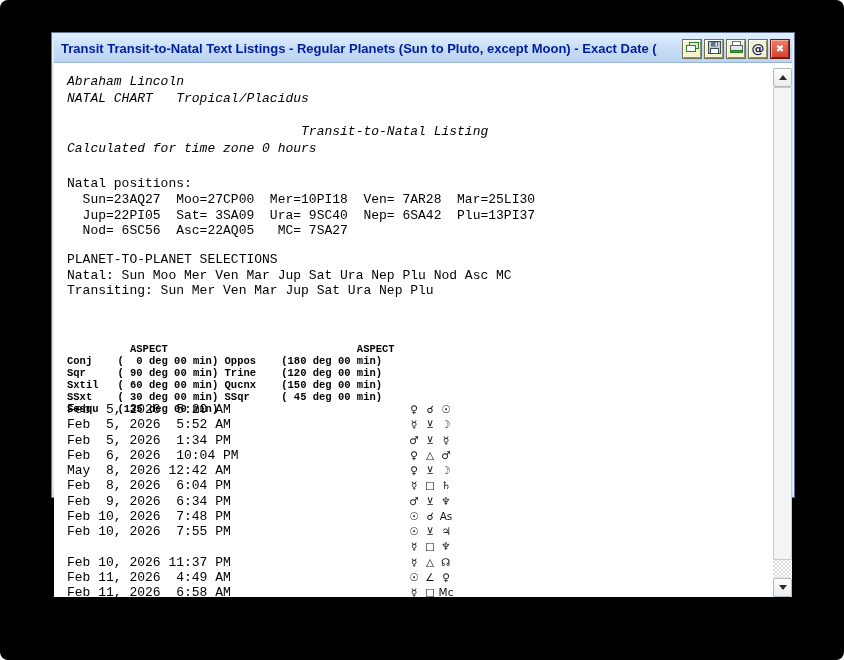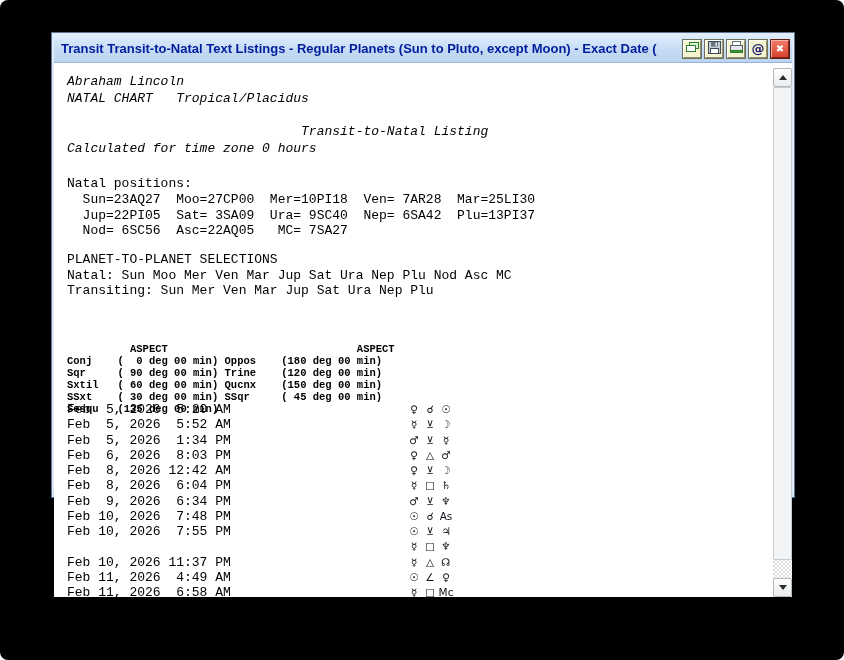--- a/index.html
+++ b/index.html
@@ -187,29 +187,29 @@
         </div>
         <div class="trow">
           <span class="dt">Feb  5, 2026  1:34 PM</span>
           <span class="sym">
               <b>♂</b>
               <b>⊻</b>
               <b>☿</b>
             </span>
         </div>
         <div class="trow">
-          <span class="dt">Feb  6, 2026  8:03 PM</span>
+          <span class="dt">Feb  6, 2026  10:04 PM</span>
           <span class="sym">
               <b>♀</b>
               <b>△</b>
               <b>♂</b>
             </span>
         </div>
         <div class="trow">
-          <span class="dt">Feb  8, 2026 12:42 AM</span>
+          <span class="dt">May  8, 2026 12:42 AM</span>
           <span class="sym">
               <b>♀</b>
               <b>⊻</b>
               <b>☽</b>
             </span>
         </div>
         <div class="trow">
           <span class="dt">Feb  8, 2026  6:04 PM</span>
           <span class="sym">
               <b>☿</b>

